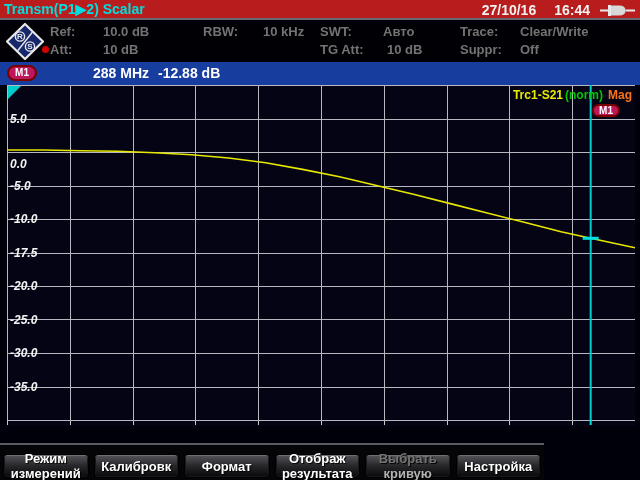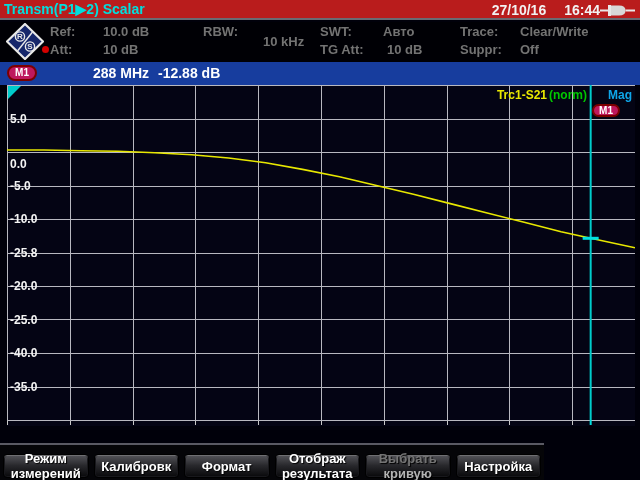--- a/index.html
+++ b/index.html
@@ -5,43 +5,43 @@
   html,body{margin:0;padding:0;background:#000;}
   *{box-sizing:border-box;font-family:"Liberation Sans",sans-serif;}
   .screen{position:relative;width:640px;height:480px;background:#00000a;overflow:hidden;font-weight:bold;}
 
   
   .topbar{position:absolute;left:0;top:0;width:640px;height:20px;background:#b91c1c;
           border-bottom:2px solid #6a6a72;display:flex;align-items:center;}
   .title{color:#00dede;font-size:14px;margin-left:4px;letter-spacing:0px;}
   .datetime{position:absolute;right:4px;top:0;height:20px;display:flex;align-items:center;color:#f2f2f2;font-size:14px;}
   .datetime .dt-date{margin-right:18px;}
-  .datetime .dt-time{}
+  .datetime .dt-time{margin-right:10px;}
 
   
   .header{position:absolute;left:0;top:22px;width:640px;height:40px;background:#000005;}
   .h{position:absolute;color:#737373;font-size:13px;white-space:nowrap;}
   .logo{position:absolute;left:6px;top:1px;}
   .dot{position:absolute;left:42px;top:24px;width:7px;height:7px;border-radius:50%;background:#d40000;}
 
   
   .markerbar{position:absolute;left:0;top:62px;width:640px;height:23px;background:#173d9e;}
   .m1badge{display:inline-block;background:#be185d;border:2px solid #7c0000;border-radius:9px;
            color:#fff;font-size:10px;text-align:center;}
   .markerbar .m1badge{position:absolute;left:7px;top:3px;width:30px;height:16px;line-height:12px;}
   .mtext{position:absolute;top:3px;color:#fff;font-size:14px;white-space:nowrap;}
 
   
   .chart{position:absolute;left:0;top:85px;width:640px;height:341px;background:#00000a;}
   #plot{position:absolute;left:7px;top:0;background:#040414;}
-  .ylab{position:absolute;left:10px;color:#f4f4f4;font-size:12px;line-height:14px;z-index:3;}
+  .ylab{position:absolute;left:10px;color:#f4f4f4;font-size:12px;line-height:14px;z-index:3;font-style:italic;}
   .trclabel{position:absolute;right:8px;top:3px;font-size:12px;z-index:3;white-space:nowrap;}
   .t-y{color:#e8e800;}
   .t-g{color:#00c800;margin-left:2px;}
-  .t-c{color:#0ea5e9;margin-left:21px;}
+  .t-c{color:#f97316;margin-left:5px;}
   .chartm1{position:absolute;left:592px;top:19px;width:28px;height:13px;line-height:10px;z-index:4;}
 
   
   .axisrow{position:absolute;left:0;top:423px;width:640px;height:20px;}
   .ax{position:absolute;top:2px;color:#f4f4f4;font-size:14px;white-space:nowrap;}
 
   
   .softkeys{position:absolute;left:0;top:443px;width:544px;height:37px;background:#050508;
             border-top:2px solid #5a5a64;display:flex;gap:5px;padding:9px 3px 2px 3px;}
   .softkey{flex:1 1 0;border-radius:4px;border:1px solid #000;
@@ -78,21 +78,21 @@
       <polygon points="19,1 37,18.5 19,36 1,18.5" fill="#16276b" stroke="#e8e8e8" stroke-width="2.2"></polygon>
       <circle cx="14" cy="13.5" r="4.6" fill="none" stroke="#e8e8e8" stroke-width="1.4"></circle>
       <text x="14" y="16.4" font-size="8" font-weight="bold" fill="#e8e8e8" text-anchor="middle">R</text>
       <circle cx="24" cy="23.5" r="4.6" fill="none" stroke="#e8e8e8" stroke-width="1.4"></circle>
       <text x="24" y="26.4" font-size="8" font-weight="bold" fill="#e8e8e8" text-anchor="middle">S</text>
       <line x1="26.5" y1="9" x2="11.5" y2="28" stroke="#e8e8e8" stroke-width="1.4"></line>
     </svg>
     <span class="h" style="left:50px;top:2px">Ref:</span>
     <span class="h" style="left:103px;top:2px">10.0 dB</span>
     <span class="h" style="left:203px;top:2px">RBW:</span>
-    <span class="h" style="left:263px;top:12px">10 kHz</span>
+    <span class="h" style="left:263px;top:2px">10 kHz</span>
     <span class="h" style="left:320px;top:2px">SWT:</span>
     <span class="h" style="left:383px;top:2px">Авто</span>
     <span class="h" style="left:460px;top:2px">Trace:</span>
     <span class="h" style="left:520px;top:2px">Clear/Write</span>
     <span class="dot"></span>
     <span class="h" style="left:50px;top:20px">Att:</span>
     <span class="h" style="left:103px;top:20px">10 dB</span>
     <span class="h" style="left:320px;top:20px">TG Att:</span>
     <span class="h" style="left:387px;top:20px">10 dB</span>
     <span class="h" style="left:460px;top:20px">Suppr:</span>
@@ -147,24 +147,24 @@
         <line x1="583.6705882352942" y1="335" x2="583.6705882352942" y2="340" stroke="#00e0e0" stroke-width="2"></line>
       </svg>
     <div class="trclabel">
       <span class="t-y">Trc1-S21</span><span class="t-g">(norm)</span><span class="t-c">Mag</span>
     </div>
     <span class="m1badge chartm1">M1</span>
   <div class="ylab" style="top: 26.5px;">5.0</div>
       <div class="ylab" style="top: 60px; margin-top: 12px;">0.0</div>
       <div class="ylab" style="top: 93.5px;">-5.0</div>
       <div class="ylab" style="top: 127px;">-10.0</div>
-      <div class="ylab" style="top: 160.5px;">-25.8</div>
+      <div class="ylab" style="top: 160.5px;">-17.5</div>
       <div class="ylab" style="top: 194px;">-20.0</div>
       <div class="ylab" style="top: 227.5px;">-25.0</div>
-      <div class="ylab" style="top: 261px;">-40.0</div>
+      <div class="ylab" style="top: 261px;">-30.0</div>
       <div class="ylab" style="top: 294.5px;">-35.0</div>
     </div>
 
 
   <div class="softkeys" id="softkeys">
       <div class="softkey">
         <div>Режим</div>
         <div>измерений</div>
       </div>
       <div class="softkey">

